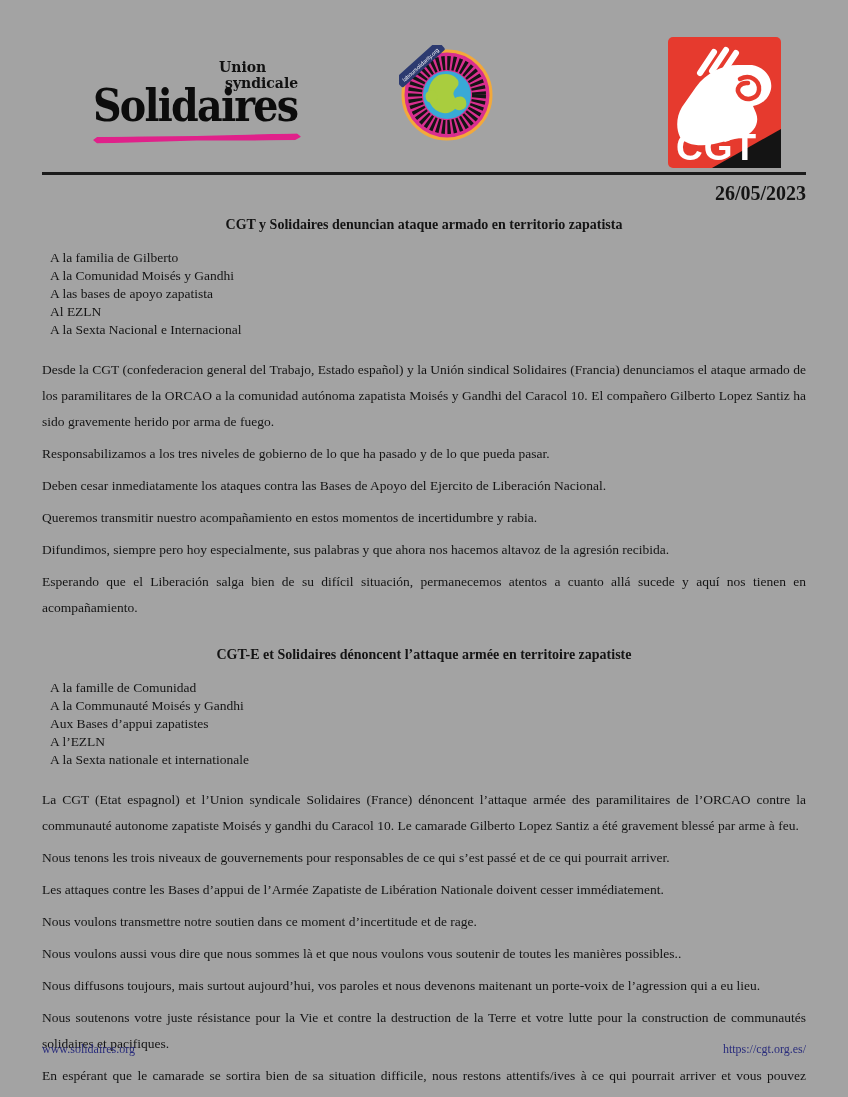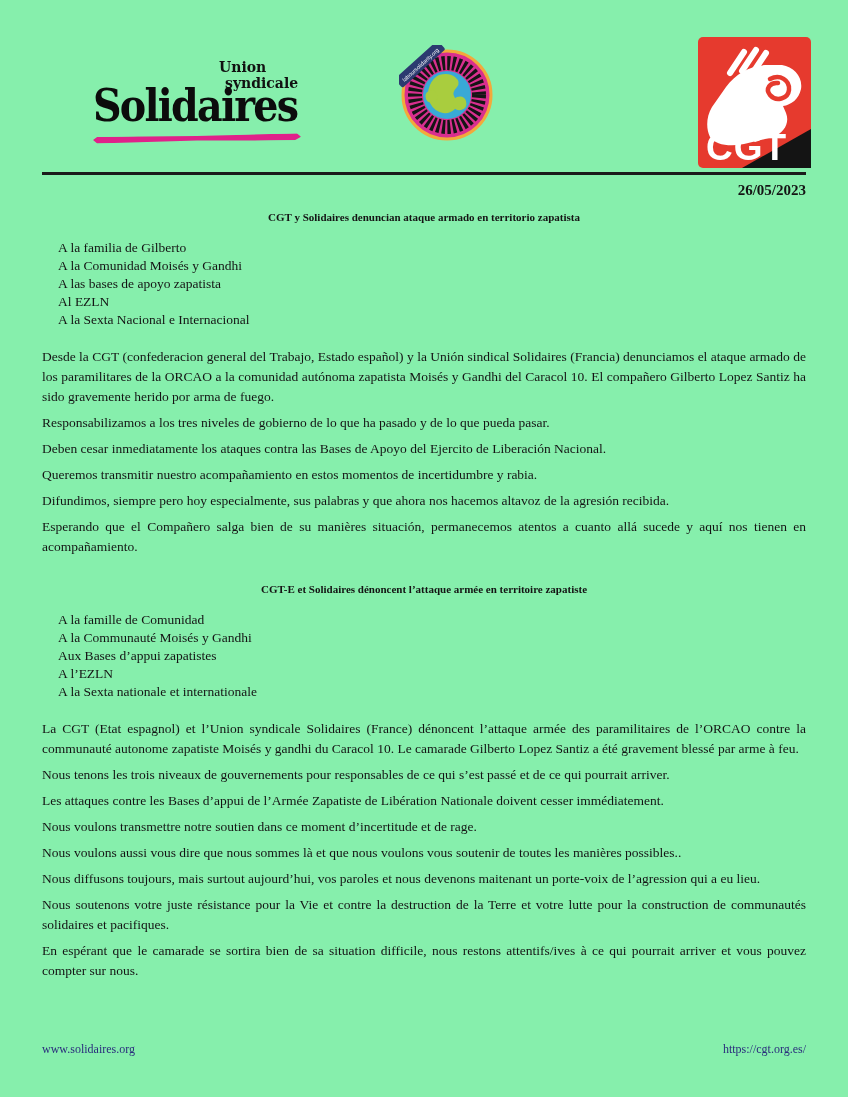--- a/index.html
+++ b/index.html
@@ -1,43 +1,43 @@
 <!DOCTYPE html>
 <html><head>
 <meta charset="utf-8">
 <style>
   html,body { margin:0; padding:0; background:#888; }
   .page {
-    width:848px; height:1097px; background:#86efac; margin:0 auto;
+    width:848px; height:1097px; background:#a3a3a3; margin:0 auto;
     position:relative; font-family:"Liberation Serif", serif; color:#141414;
     overflow:hidden;
   }
   
   .logos { position:relative; height:172px; }
   .logo-solidaires { position:absolute; left:93px; top:55px; width:215px; }
   .sol-tagline { position:absolute; left:126px; top:4px; font-family:"DejaVu Serif",serif;
     font-weight:bold; font-size:14px; line-height:1.15; color:#111; }
   .sol-tagline .t2 { padding-left:6px; display:block; }
   .sol-wordmark { font-family:"DejaVu Serif",serif; font-weight:bold; font-size:45px;
     letter-spacing:-2px; transform:scaleX(0.88); transform-origin:left bottom;
     margin-top:24px; color:#0c0c0c; white-space:nowrap; }
   .sol-underline { width:208px; height:7px; background:#e0218a; border-radius:4px;
     margin-top:3px; transform:rotate(-1deg);
     clip-path:polygon(0 45%,2% 5%,50% 15%,98% 0,100% 50%,97% 100%,50% 80%,2% 95%); }
   .logo-network { position:absolute; left:399px; top:45px; }
-  .logo-cgt { position:absolute; left:650px; top:37px;padding-left:48px; }
+  .logo-cgt { position:absolute; left:620px; top:37px;padding-left:48px; }
   .rule { margin:0 42px; border:none; border-top:3px solid #1b1b1b; }
   
   .content { padding:0 42px; }
-  .doc-date { text-align:right; font-weight:bold; font-size:15px; margin:7px 0 2px;font-family:Liberation Serif, serif; }
-  .section-title { text-align:center; font-weight:bold; font-size:11px; margin:12px 0 16px; }
+  .doc-date { text-align:right; font-weight:bold; font-size:20px; margin:7px 0 2px;font-family:Liberation Serif, serif; }
+  .section-title { text-align:center; font-weight:bold; font-size:14px; margin:12px 0 16px; }
   .section-title.fr { margin-top:26px;text-align:center; }
-  .salutation { font-size:13.5px; line-height:18px; margin:0 16px 18px; }
+  .salutation { font-size:13.5px; line-height:18px; margin:0 8px 18px; }
   .salutation div { white-space:nowrap; }
-  .paragraphs p { font-size:13.5px; line-height:20px; text-align:justify; margin:0 0 6px; }
+  .paragraphs p { font-size:13.5px; line-height:26px; text-align:justify; margin:0 0 6px; }
   
   .doc-footer { position:absolute; left:42px; right:42px; bottom:40px;
     display:flex; justify-content:space-between; align-items:flex-start;
     color:#2a2d7c; font-size:12px; }
   .doc-footer a { color:#2a2d7c; text-decoration:none; cursor:pointer; }
 </style>
 </head>
 <body>
 
 <div class="page">
@@ -98,21 +98,21 @@
         <div>A las bases de apoyo zapatista</div>
         <div>Al EZLN</div>
         <div>A la Sexta Nacional e Internacional</div>
       </div>
       <div class="paragraphs">
         <p>Desde la CGT (confederacion general del Trabajo, Estado español) y la Unión sindical Solidaires (Francia) denunciamos el ataque armado de los paramilitares de la ORCAO a la comunidad autónoma zapatista Moisés y Gandhi del Caracol 10. El compañero Gilberto Lopez Santiz ha sido gravemente herido por arma de fuego.</p>
         <p>Responsabilizamos a los tres niveles de gobierno de lo que ha pasado y de lo que pueda pasar.</p>
         <p>Deben cesar inmediatamente los ataques contra las Bases de Apoyo del Ejercito de Liberación Nacional.</p>
         <p>Queremos transmitir nuestro acompañamiento en estos momentos de incertidumbre y rabia.</p>
         <p>Difundimos, siempre pero hoy especialmente, sus palabras y que ahora nos hacemos altavoz de la agresión recibida.</p>
-        <p>Esperando que el Compañero salga bien de su manières situación, permanecemos atentos a cuanto allá sucede y aquí nos tienen en acompañamiento.</p>
+        <p>Esperando que el Liberación salga bien de su difícil situación, permanecemos atentos a cuanto allá sucede y aquí nos tienen en acompañamiento.</p>
       </div>
     </section>
 
     <section>
       <h2 class="section-title fr">CGT-E et Solidaires dénoncent l’attaque armée en territoire zapatiste</h2>
       <div class="salutation">
         <div>A la famille de Comunidad</div>
         <div>A la Communauté Moisés y Gandhi</div>
         <div>Aux Bases d’appui zapatistes</div>
         <div>A l’EZLN</div>

